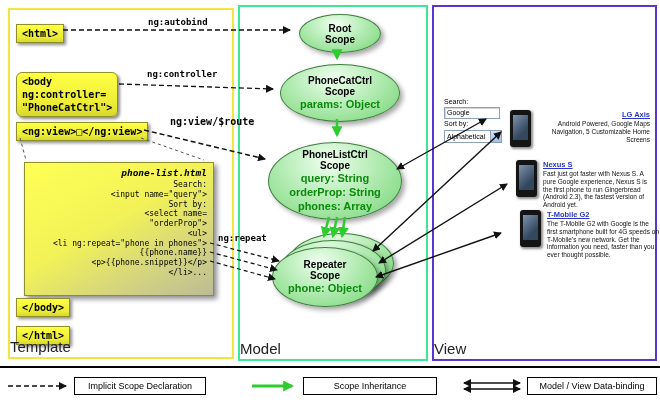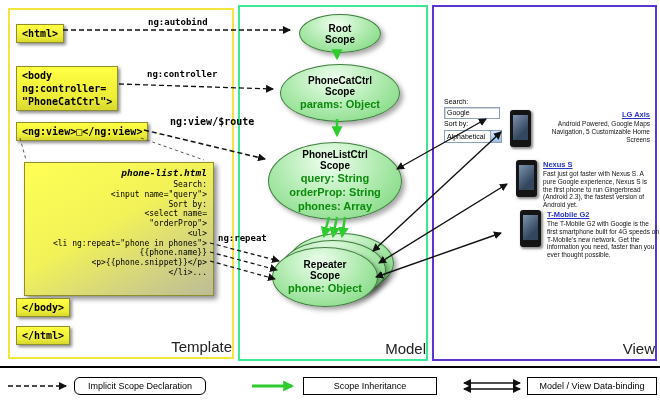--- a/index.html
+++ b/index.html
@@ -1,21 +1,21 @@
 <!DOCTYPE html>
 <html style="--template-border: #f2e63c; --model-border: #3ce896; --view-border: #5a35cf; --tag-fill: #ffff44; --scope-border: #3f7d3f; --scope-text: #0b8a0b; --inheritance-green: #2ecc2e; --link-blue: #2a36c8;"><head>
 <meta charset="utf-8">
 <style>
   html,body{margin:0;padding:0;}
   body{width:660px;height:405px;position:relative;background:#fff;font-family:"Liberation Sans",sans-serif;overflow:hidden;}
   .panel{position:absolute;background:#fff;}
   .panel-template{left:8px;top:8px;width:222px;height:347px;border:2px solid var(--template-border,#f2e63c);}
   .panel-model{left:238px;top:5px;width:186px;height:352px;border:2px solid var(--model-border,#3ce896);}
   .panel-view{left:432px;top:5px;width:221px;height:352px;border:2px solid var(--view-border,#5a35cf);}
-  .panel-label{position:absolute;bottom:2px;left:0;right:0;text-align:right;font-size:15px;color:#222;}
+  .panel-label{position:absolute;bottom:2px;left:0;right:0;text-align:left;font-size:15px;color:#222;}
   .tag{position:absolute;background:linear-gradient(180deg,var(--tag-fill,#ffff44) 0%,#eded38 70%,#d8d82e 100%);border:1px solid #8e8e2a;box-shadow:2px 2px 3px rgba(0,0,0,.45);font-family:"DejaVu Sans Mono",monospace;font-weight:bold;font-size:10px;line-height:1.3;padding:2px 5px;white-space:pre;color:#000;}
   .codebox{position:absolute;left:14px;top:152px;width:176px;height:124px;padding:4px 6px;background:linear-gradient(150deg,#ffff55 0%,#f2f258 45%,#cfcf85 80%,#bcbc95 100%);border:1px solid #8e8e2a;box-shadow:3px 3px 5px rgba(0,0,0,.45);text-align:right;}
   .code-title{font-family:"DejaVu Sans Mono",monospace;font-weight:bold;font-style:italic;font-size:9.5px;margin-bottom:2px;color:#000;}
   .code{font-family:"DejaVu Sans Mono",monospace;font-size:8px;line-height:1.22;white-space:pre;color:#000;}
   .scope{position:absolute;border-radius:50%;border:1px solid var(--scope-border,#3f7d3f);background:radial-gradient(ellipse at 45% 25%,#f0fff0 0%,#b5ecb5 45%,#74d474 100%);box-shadow:3px 3px 5px rgba(0,0,0,.35);display:flex;flex-direction:column;align-items:center;justify-content:center;text-align:center;}
   .scope-title{font-weight:bold;font-size:10px;line-height:1.1;color:#000;white-space:pre-line;}
   .scope-prop{font-weight:bold;font-size:11px;line-height:1.3;color:var(--scope-text,#0b8a0b);}
   .arrow-label{position:absolute;font-family:"DejaVu Sans Mono",monospace;font-weight:bold;font-size:9px;color:#000;z-index:6;}
   .arrow-label.big{font-size:10px;}
   .overlay{position:absolute;left:0;top:0;z-index:5;pointer-events:none;}
@@ -32,21 +32,21 @@
   .phone-link{font-size:7.5px;font-weight:bold;color:var(--link-blue,#2a36c8);text-decoration:underline;margin-bottom:1px;cursor:pointer;}
   .phone-desc{font-size:6.5px;line-height:1.2;color:#111;}
   .divider{position:absolute;left:0;top:366px;width:660px;border-top:2px solid #000;}
   .legend-box{position:absolute;top:377px;height:18px;border:1px solid #000;background:#fff;font-size:9px;color:#000;display:flex;align-items:center;justify-content:center;padding:0 7px;box-sizing:border-box;z-index:6;}
 </style>
 </head>
 <body>
 
 <div class="panel panel-template">
   <div class="tag" style="left:6px;top:14px;">&lt;html&gt;</div>
-  <div class="tag" style="left:6px;top:56px;min-width:88px;">&lt;body
+  <div class="tag" style="left:6px;top:62px;min-width:88px;border-radius:6px;">&lt;body
 ng:controller=
 "PhoneCatCtrl"&gt;</div>
   <div class="tag" style="left:6px;top:112px;">&lt;ng:view&gt;□&lt;/ng:view&gt;</div>
   <div class="codebox">
     <div class="code-title">phone-list.html</div>
     <div class="code">Search:
 &lt;input name="query"&gt;
 Sort by:
 &lt;select name=
 "orderProp"&gt;
@@ -163,15 +163,15 @@
   </g>
   <g fill="none">
     <path d="M8,386 H66" stroke="#111" stroke-width="1.3" stroke-dasharray="5 3" marker-end="url(#mb)"></path>
     <path d="M252,386 H292" stroke="var(--inheritance-green,#2ecc2e)" stroke-width="3" marker-end="url(#mg)"></path>
     <path d="M464,383 H520" stroke="#111" stroke-width="1.4" marker-start="url(#mb)" marker-end="url(#mb)"></path>
     <path d="M464,389 H520" stroke="#111" stroke-width="1.4" marker-start="url(#mb)" marker-end="url(#mb)"></path>
   </g>
 </svg>
 
 <div class="divider"></div>
-<div class="legend-box" style="left:74px;width:132px;border-radius:6px;">Implicit Scope Declaration</div>
+<div class="legend-box" style="left:74px;width:132px;">Implicit Scope Declaration</div>
 <div class="legend-box" style="left:303px;width:134px;">Scope Inheritance</div>
 <div class="legend-box" style="left:527px;width:130px;">Model / View Data-binding</div>
 
 </body></html>

